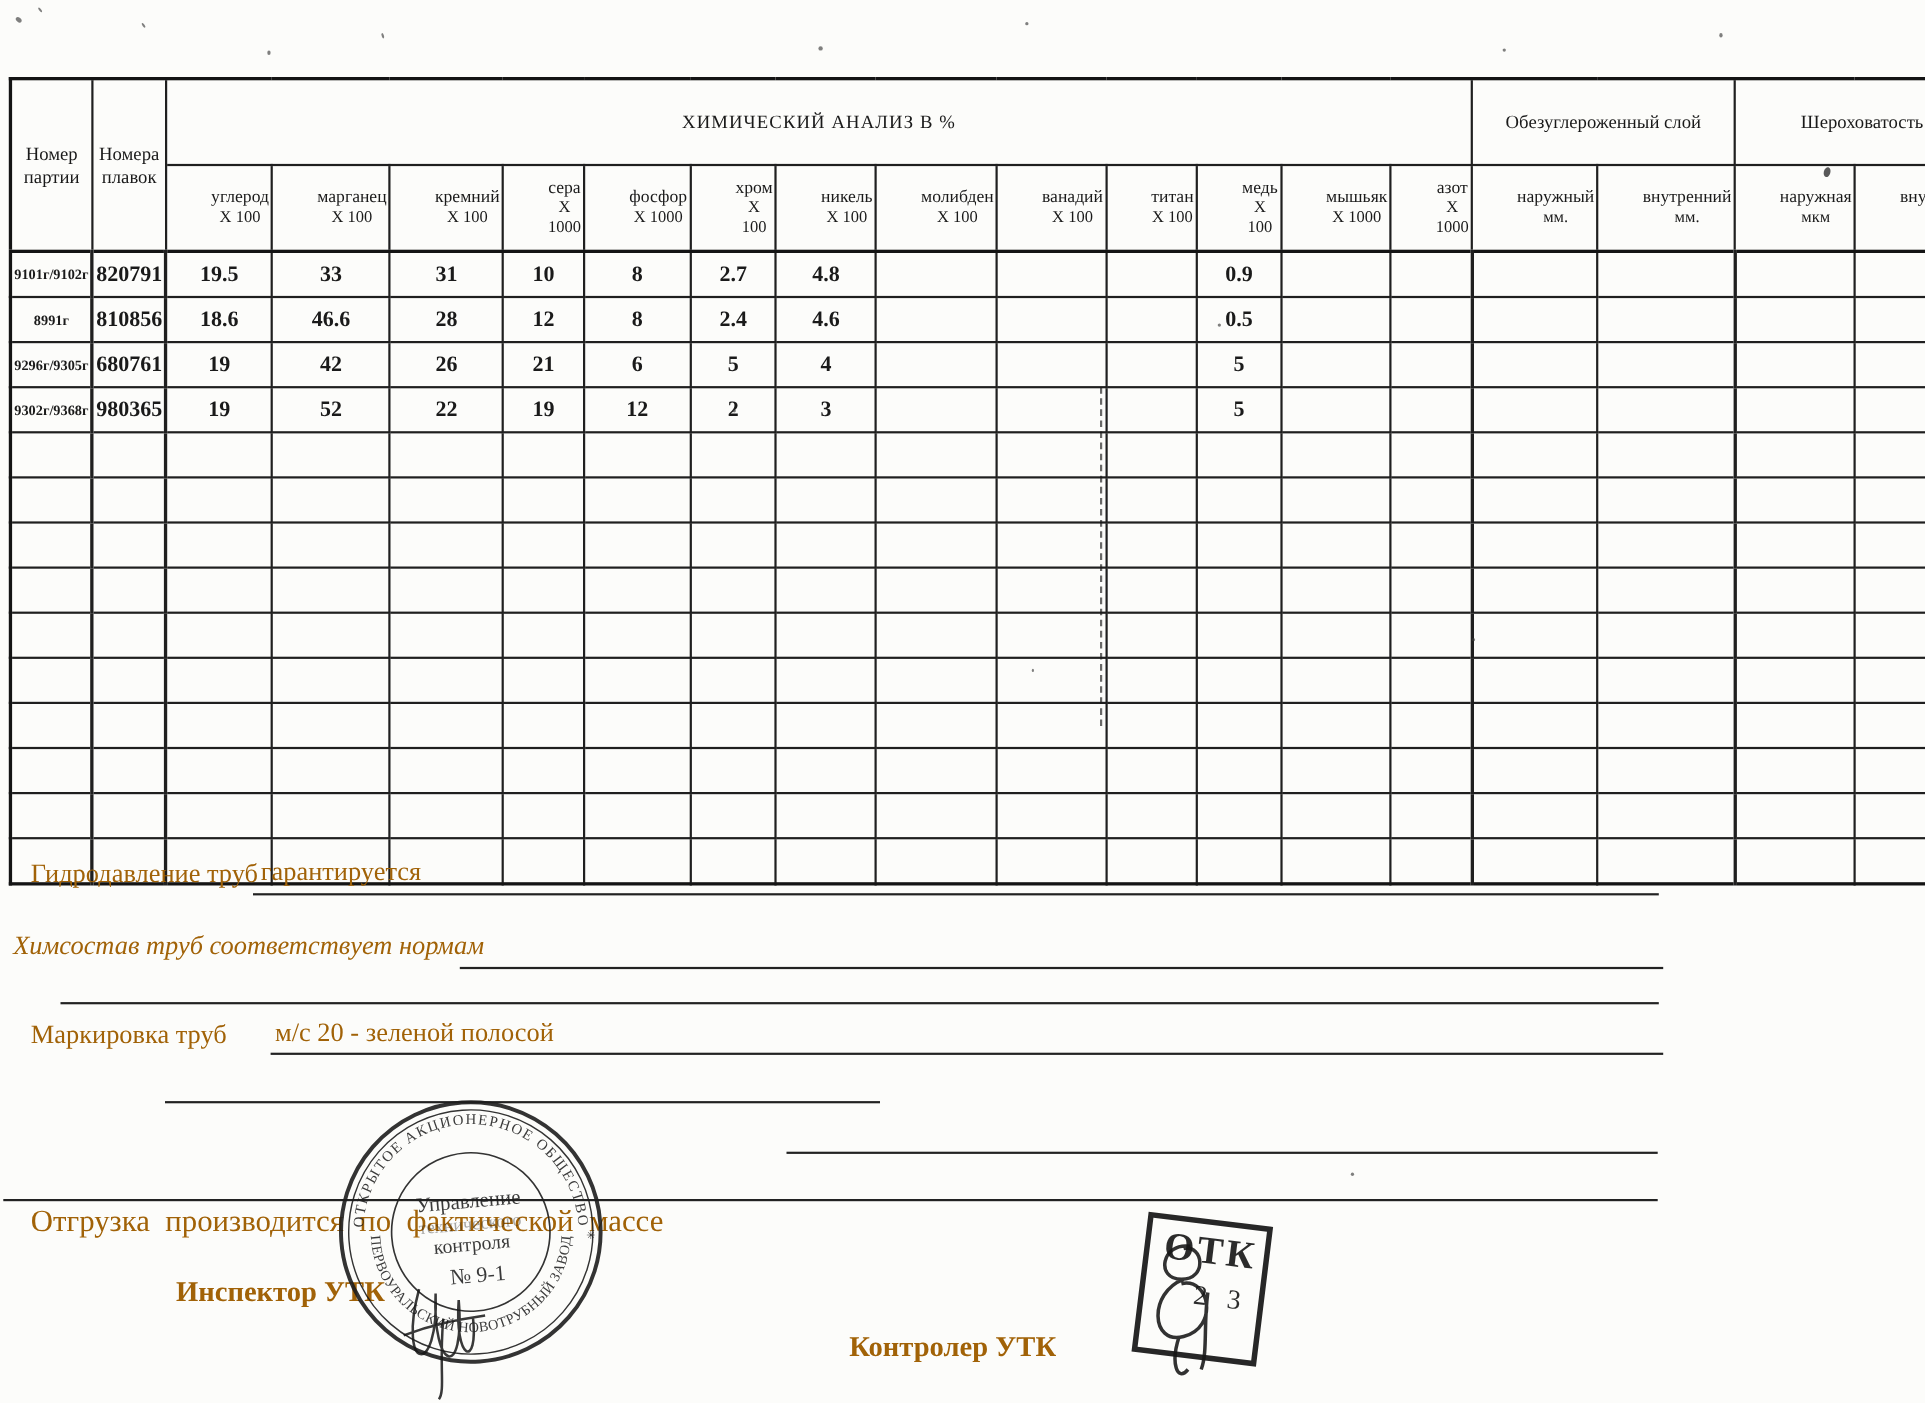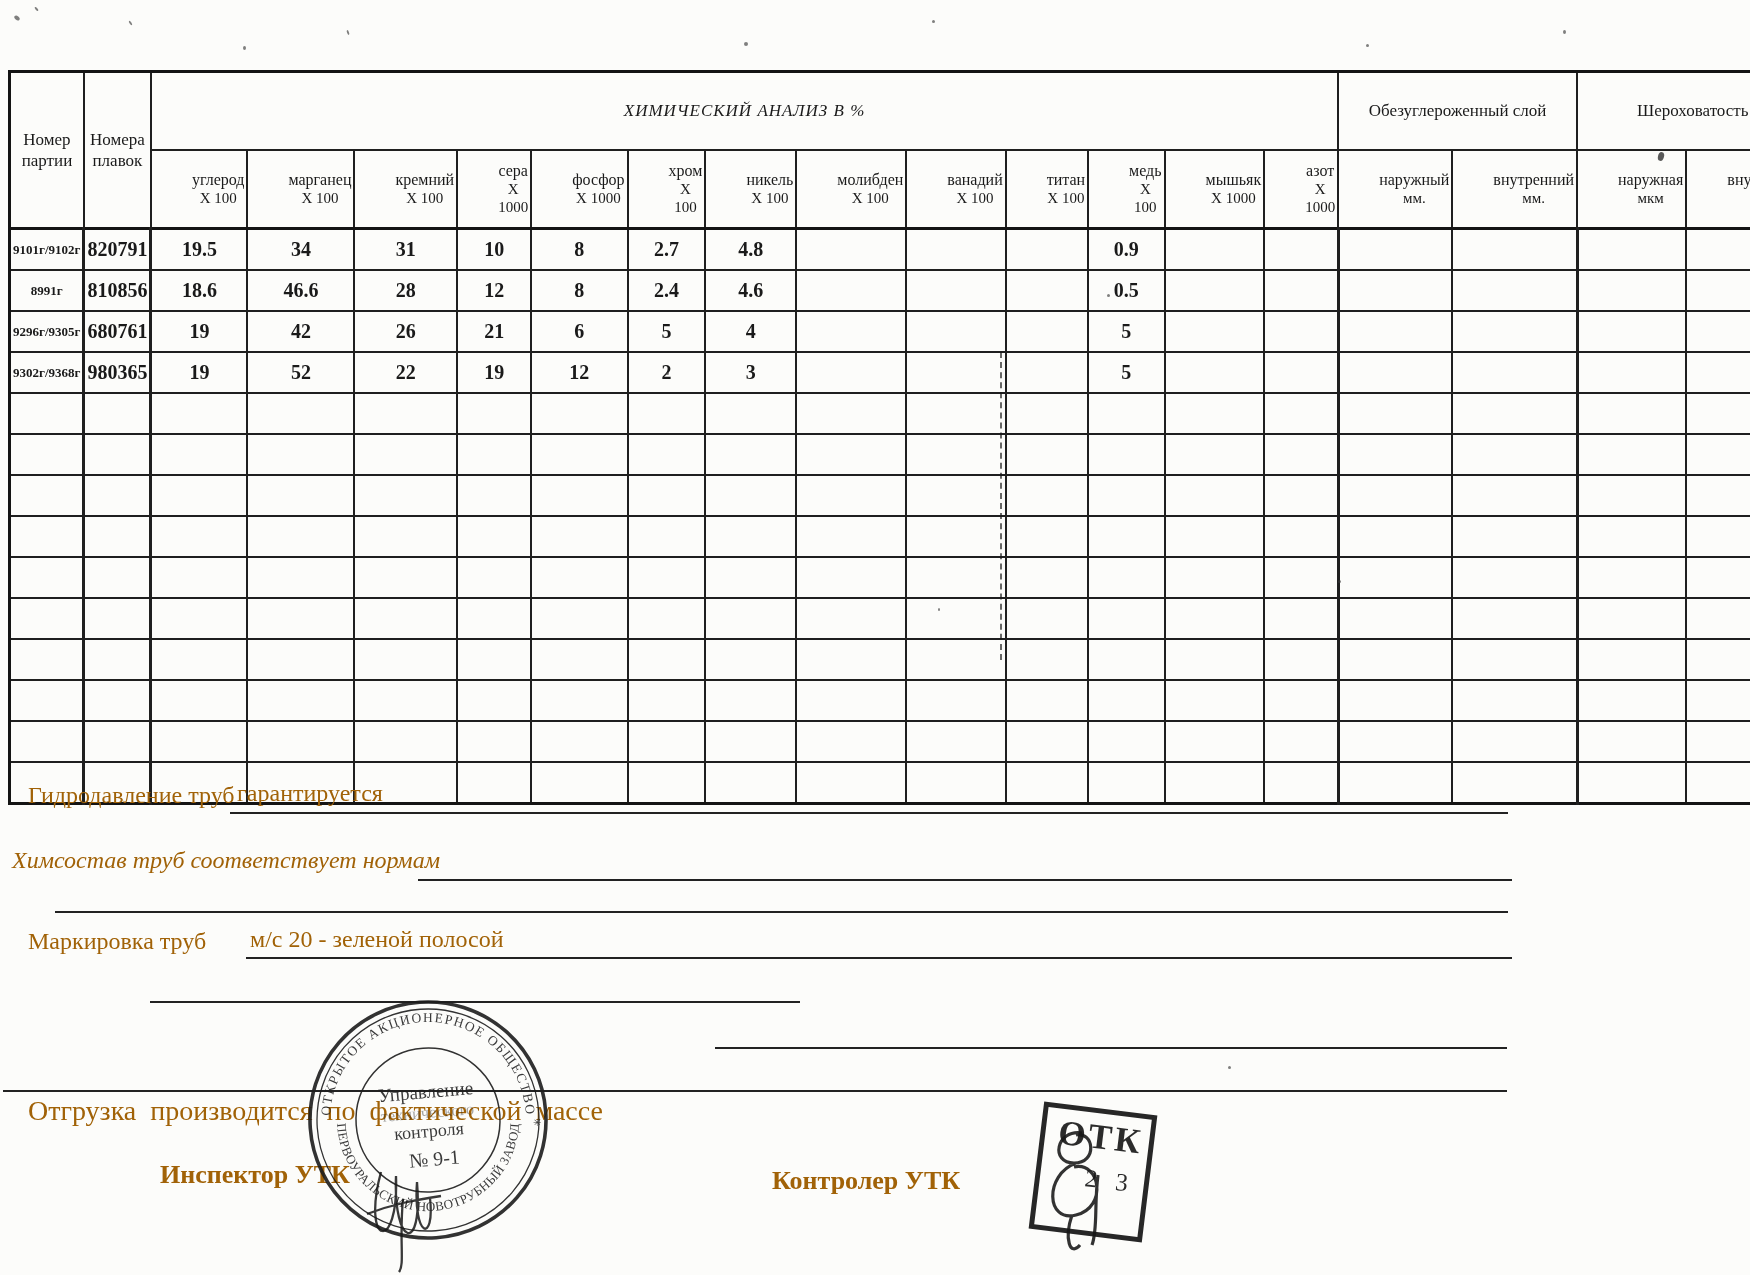--- a/index.html
+++ b/index.html
@@ -19,21 +19,21 @@
     padding:0 2px;text-align:center;vertical-align:middle;
     font-weight:normal;overflow:hidden;white-space:nowrap;
   }
   .tbl thead tr.group th{height:76px;font-size:17px;white-space:normal;line-height:1.25;}
   .tbl thead tr.sub th{height:76px;white-space:normal;padding-left:40px;}
   .tbl thead{border-bottom:3px solid #141414;}
   .tbl tbody td{height:39px;font-size:20px;font-weight:bold;}
   .tbl tbody td:nth-child(1){font-size:13px;}
   .tbl tbody td:nth-child(1),.tbl tbody td:nth-child(2){border-right-width:3px;}
   .tbl tbody td:nth-child(15),.tbl tbody td:nth-child(17),.tbl tbody td:nth-child(19){border-right-width:3px;}
-  .chem-title{font-size:17px;letter-spacing:1px;font-style:italic;}
+  .chem-title{font-size:17px;letter-spacing:1px;}
   .shn{font-size:16px;line-height:1.15;}
   .shm{font-size:15px;line-height:1.2;}
   
   .hline{position:absolute;background:#222;height:2px;}
   .ftext{position:absolute;font-size:24px;color:#a16207;white-space:nowrap;}
   .bold{font-weight:bold;}
   
   .speck{position:absolute;background:#3c3c3c;border-radius:50%;opacity:.65;}
   .dash-artifact{position:absolute;width:0;border-left:2px dashed rgba(25,25,25,.65);}
   .stamp-wrap{position:absolute;}
@@ -149,21 +149,21 @@
           <div class="shn">внутренняя</div>
           <div class="shm">мкм</div>
         </th>
       </tr>
   </thead>
   <tbody>
       <tr>
         <td>9101г/9102г</td>
         <td>820791</td>
         <td>19.5</td>
-        <td>34</td>
+        <td>33</td>
         <td>31</td>
         <td>10</td>
         <td>8</td>
         <td>2.7</td>
         <td>4.8</td>
         <td></td>
         <td></td>
         <td></td>
         <td>0.9</td>
         <td></td>
@@ -476,21 +476,21 @@
 <div class="ftext" style="left:250px;top:926px;">м/с 20 - зеленой полосой</div>
 <div class="hline" style="left:246px;top:957px;width:1266px;height:1.7px"></div>
 
 <div class="hline" style="left:150px;top:1001px;width:650px;height:1.7px"></div>
 <div class="hline" style="left:715px;top:1047px;width:792px;height:1.7px"></div>
 <div class="hline" style="left:3px;top:1090px;width:1504px;height:2.4px"></div>
 
 <div class="ftext" style="left:28px;top:1095px;font-size:28px;word-spacing:7px;">Отгрузка производится по фактической массе</div>
 
 <div class="ftext bold" style="left:160px;top:1160px;font-size:26px;">Инспектор  УТК</div>
-<div class="ftext bold" style="left:772px;top:1166px;font-size:26px;">Контролер УТК</div>
+<div class="ftext bold" style="left:772px;top:1210px;font-size:26px;">Контролер УТК</div>
 
 <svg class="stamp-wrap" style="left:303px;top:994px;" width="250" height="281" viewBox="0 0 250 281">
   <defs>
     <path id="arcT" d="M 27,126 A 98,98 0 1 1 223,126"></path>
     <path id="arcB" d="M 34,126 A 91,91 0 0 0 216,126"></path>
   </defs>
   <g transform="rotate(-4 125 126)" stroke="#1d1d1d" fill="none" opacity="0.9">
     <circle cx="125" cy="126" r="118" stroke-width="3.6"></circle>
     <circle cx="125" cy="126" r="111" stroke-width="1.3"></circle>
     <circle cx="125" cy="126" r="72" stroke-width="1.5"></circle>

